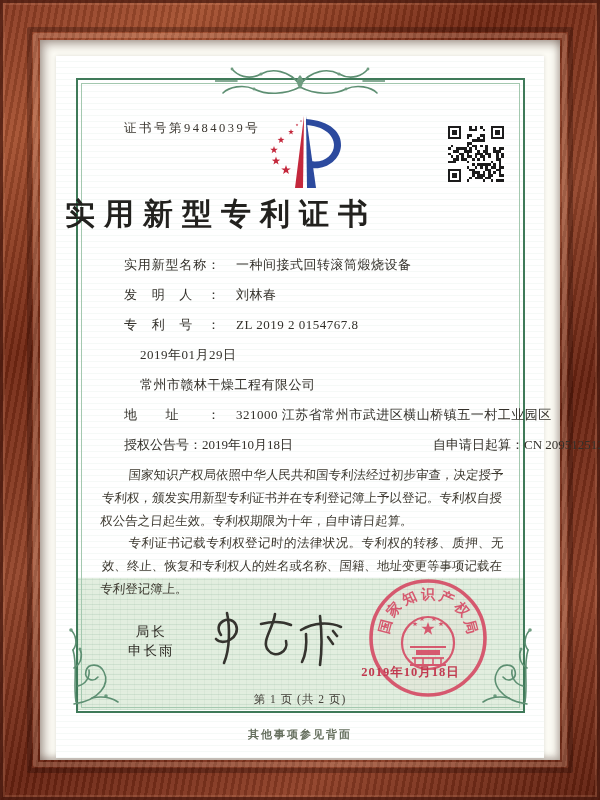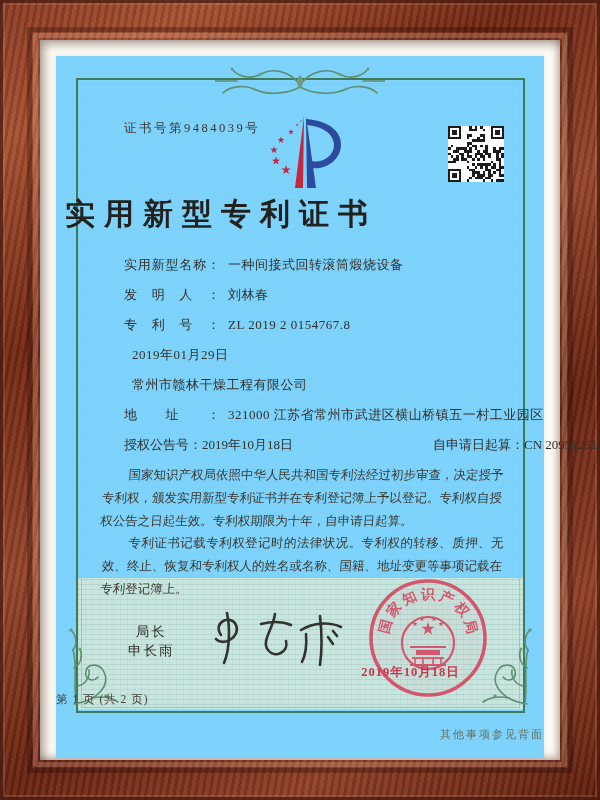--- a/index.html
+++ b/index.html
@@ -18,21 +18,21 @@
   }
   .lip1{position:absolute;inset:27px;border:5px solid rgba(30,6,2,0.30);border-radius:2px;}
   .lip2{position:absolute;inset:33px;border:5px solid rgba(255,216,185,0.22);border-radius:2px;}
   
   .mat{
     position:absolute;inset:40px;background:#fcfbf4;
     box-shadow: inset 4px 4px 10px rgba(50,20,10,0.40), inset -3px -3px 7px rgba(50,20,10,0.28);
   }
   .paper{
     position:absolute;left:56px;right:56px;top:56px;bottom:42px;
-    background:#7dd3fc;box-shadow:0 0 4px rgba(0,0,0,0.12);
+    background:#ffffff;box-shadow:0 0 4px rgba(0,0,0,0.12);
   }
   .texture{
     position:absolute;inset:0;
     background:repeating-linear-gradient(0deg, rgba(120,170,140,0.07) 0 1px, transparent 1px 6px);
   }
   .guilloche{
     position:absolute;left:22px;right:21px;top:522px;height:132px;
     background-color:#dcead8;
     background-image:
       repeating-linear-gradient(0deg, rgba(108,160,126,0.22) 0 1px, transparent 1px 5px),
@@ -56,36 +56,36 @@
   .finder{position:absolute;width:13px;height:13px;border:2.5px solid #1c1c1c;background:#fff;box-sizing:border-box;}
   .finder::after{content:"";position:absolute;left:2px;top:2px;right:2px;bottom:2px;background:#1c1c1c;}
   .f-tl{left:0;top:0;} .f-tr{right:0;top:0;} .f-bl{left:0;bottom:0;}
   .title{
     position:absolute;left:0;right:0;top:138px;text-align:left;
     font-size:30px;font-weight:bold;letter-spacing:9px;color:#22211e;text-indent:9px;
   }
   .fields{position:absolute;left:68px;right:36px;top:194px;font-size:13px;color:#33302a;}
   .frow{height:30px;line-height:30px;display:flex;white-space:nowrap;}
   .flabel{display:inline-block;width:96px;text-align:justify;text-align-last:justify;flex:0 0 96px;}
-  .fvalue{margin-left:8px;letter-spacing:0.5px;}
+  .fvalue{margin-left:16px;letter-spacing:0.5px;}
   .grow2{margin-left:140px;display:flex;}
   .body-text{
     position:absolute;left:46px;right:42px;top:408px;
     font-size:12.5px;line-height:1.82;color:#3c382f;text-align:justify;
   }
   .body-text p{margin:0;text-indent:2em;transform:skewX(-4deg);}
   .sig-block{position:absolute;left:72px;top:566px;font-size:13.5px;color:#2f2c26;line-height:19px;letter-spacing:2px;text-align:center;}
   .signature{position:absolute;left:147px;top:551px;width:145px;height:62px;}
   .seal{position:absolute;left:297px;top:507px;width:150px;height:150px;}
   .seal-date{
     position:absolute;left:282px;top:608px;width:145px;text-align:center;
     font-size:12.5px;color:#c23a50;letter-spacing:1px;font-weight:bold;
   }
-  .page-info{position:absolute;left:0;right:0;top:636px;text-align:left;font-size:11.5px;color:#44413a;letter-spacing:1px;}
-  .footer-note{position:absolute;left:0;right:0;top:671px;text-align:right;font-size:11px;color:#66705f;letter-spacing:2px;}
+  .page-info{position:absolute;left:0;right:0;top:636px;text-align:center;font-size:11.5px;color:#44413a;letter-spacing:1px;}
+  .footer-note{position:absolute;left:0;right:0;top:671px;text-align:center;font-size:11px;color:#66705f;letter-spacing:2px;font-weight:bold;}
   .green-stroke{stroke:#5d8f72;fill:none;stroke-width:1.6;stroke-linecap:round;}
   .green-fill{fill:#6e9c80;stroke:none;}
 </style>
 </head>
 <body>
 
 <div class="frame"></div>
 <div class="lip1"></div>
 <div class="lip2"></div>
 <div class="mat"></div>

